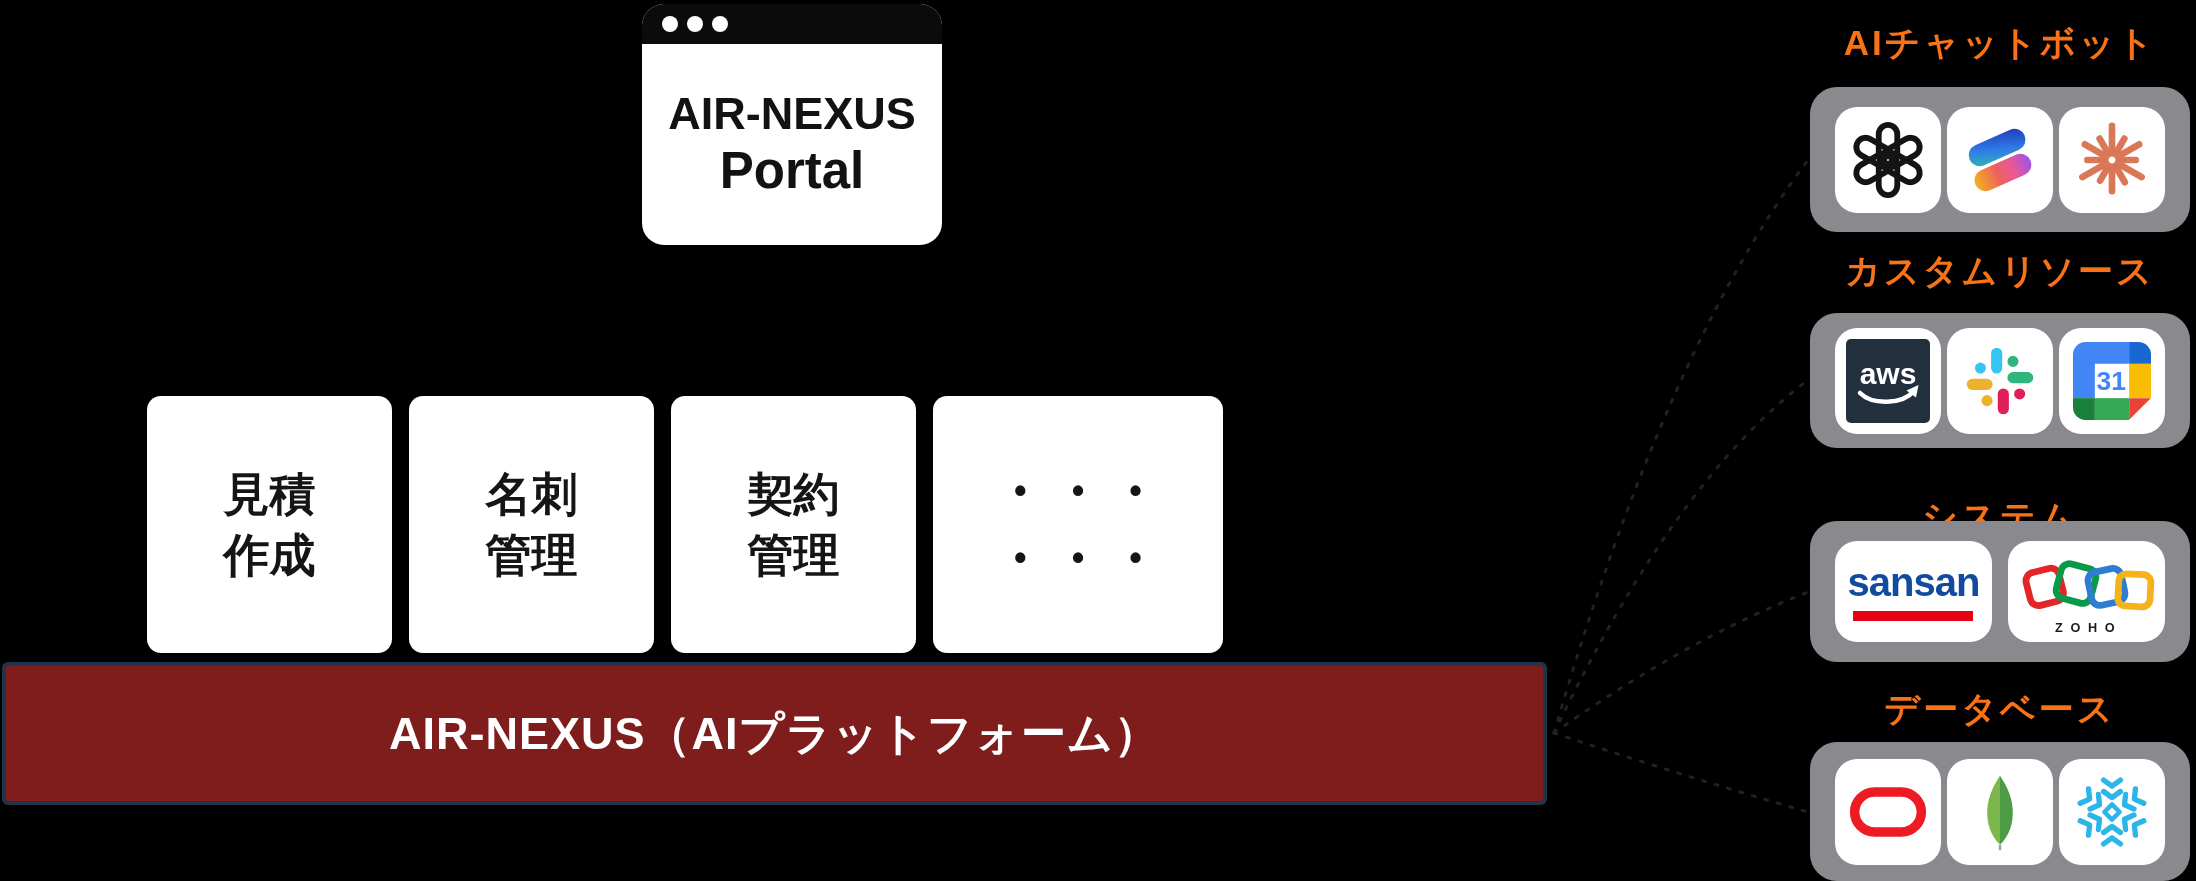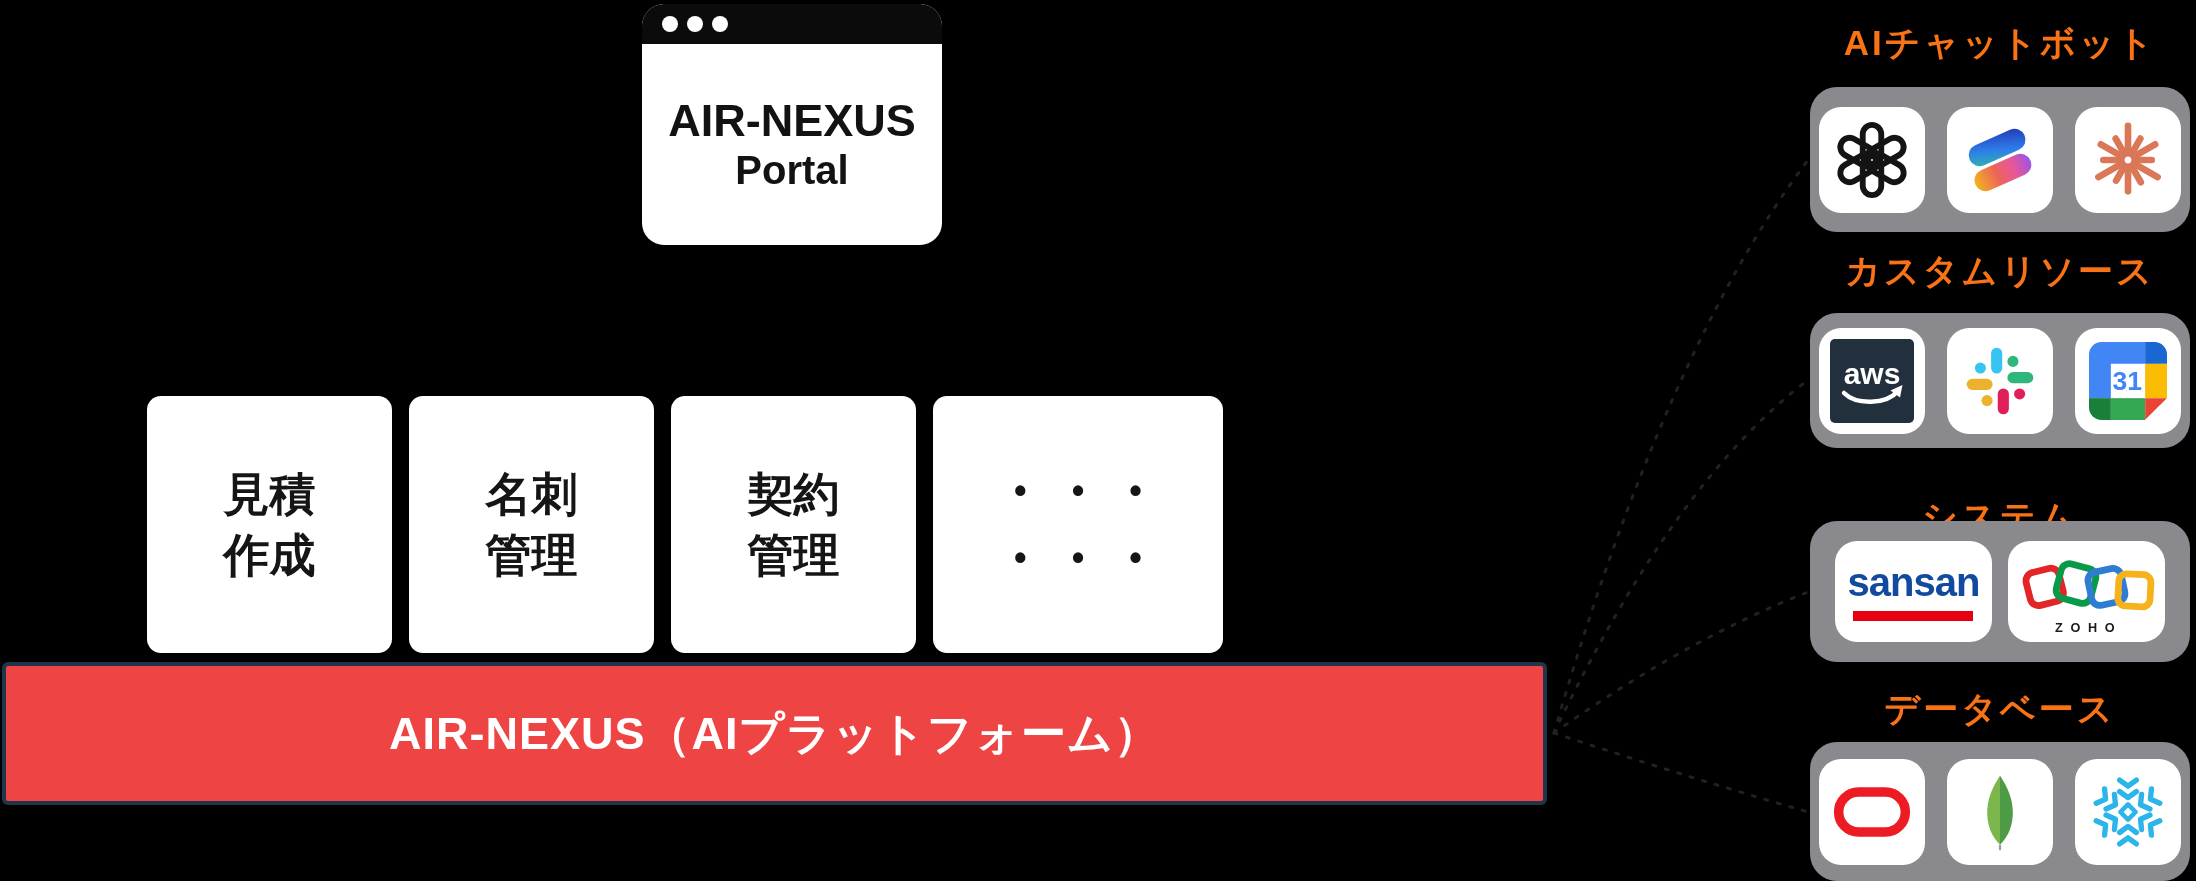--- a/index.html
+++ b/index.html
@@ -7,43 +7,43 @@
          font-family:"Liberation Sans","DejaVu Sans",sans-serif;}
 
   
   .portal{position:absolute;left:642px;top:4px;width:300px;height:241px;border-radius:22px;
           background:#ffffff;overflow:hidden;}
   .portal-titlebar{height:40px;background:#0b0b0b;display:flex;align-items:center;padding-left:20px;gap:9px;}
   .portal-dot{width:16px;height:16px;border-radius:50%;background:#ffffff;}
   .portal-body{height:201px;display:flex;flex-direction:column;align-items:center;justify-content:center;
                color:#121212;font-weight:bold;}
   .portal-line1{font-size:45px;line-height:1.15;}
-  .portal-line2{font-size:40px;line-height:1.2;}
+  .portal-line2{font-size:51px;line-height:1.2;}
 
   
   .modules{position:absolute;left:147px;top:396px;display:flex;gap:17px;border-radius:10px;}
   .module-box{width:245px;height:257px;background:#ffffff;border-radius:14px;
               display:flex;align-items:center;justify-content:center;text-align:center;
               font-size:46px;font-weight:bold;color:#151515;line-height:1.32;white-space:pre-line;}
   .module-box.dots{font-size:36px;letter-spacing:45px;padding-left:45px;line-height:1.85;}
 
   
   .platform-bar{position:absolute;left:2px;top:662px;width:1545px;height:143px;box-sizing:border-box;
-                background:#ef4444;border:4px solid #20354C;border-radius:6px;
+                background:#7f1d1d;border:4px solid #20354C;border-radius:6px;
                 display:flex;align-items:center;justify-content:center;}
   .platform-label{color:#ffffff;font-size:45px;font-weight:bold;letter-spacing:1px;}
 
   
   .connectors{position:absolute;left:0;top:0;}
 
   
   .group-label{position:absolute;left:1810px;width:380px;text-align:center;
                font-size:35px;font-weight:bold;color:#f97316;letter-spacing:3px;}
   .group-box{position:absolute;left:1810px;width:380px;background:#8A8A8E;border-radius:27px;
-             display:flex;align-items:center;justify-content:center;gap:22px;}
+             display:flex;align-items:center;justify-content:center;gap:6px;}
   .tile{width:106px;height:106px;background:#ffffff;border-radius:22px;
         display:flex;align-items:center;justify-content:center;overflow:hidden;}
   .tile.wide{width:157px;height:101px;}
   .sansan-wrap{display:flex;flex-direction:column;align-items:center;}
   .sansan-text{font-size:40px;font-weight:bold;color:#114A9E;letter-spacing:-1px;line-height:1;}
   .sansan-bar{width:120px;height:10px;background:#E60012;margin-top:9px;}
 </style>
 </head>
 <body>
 

